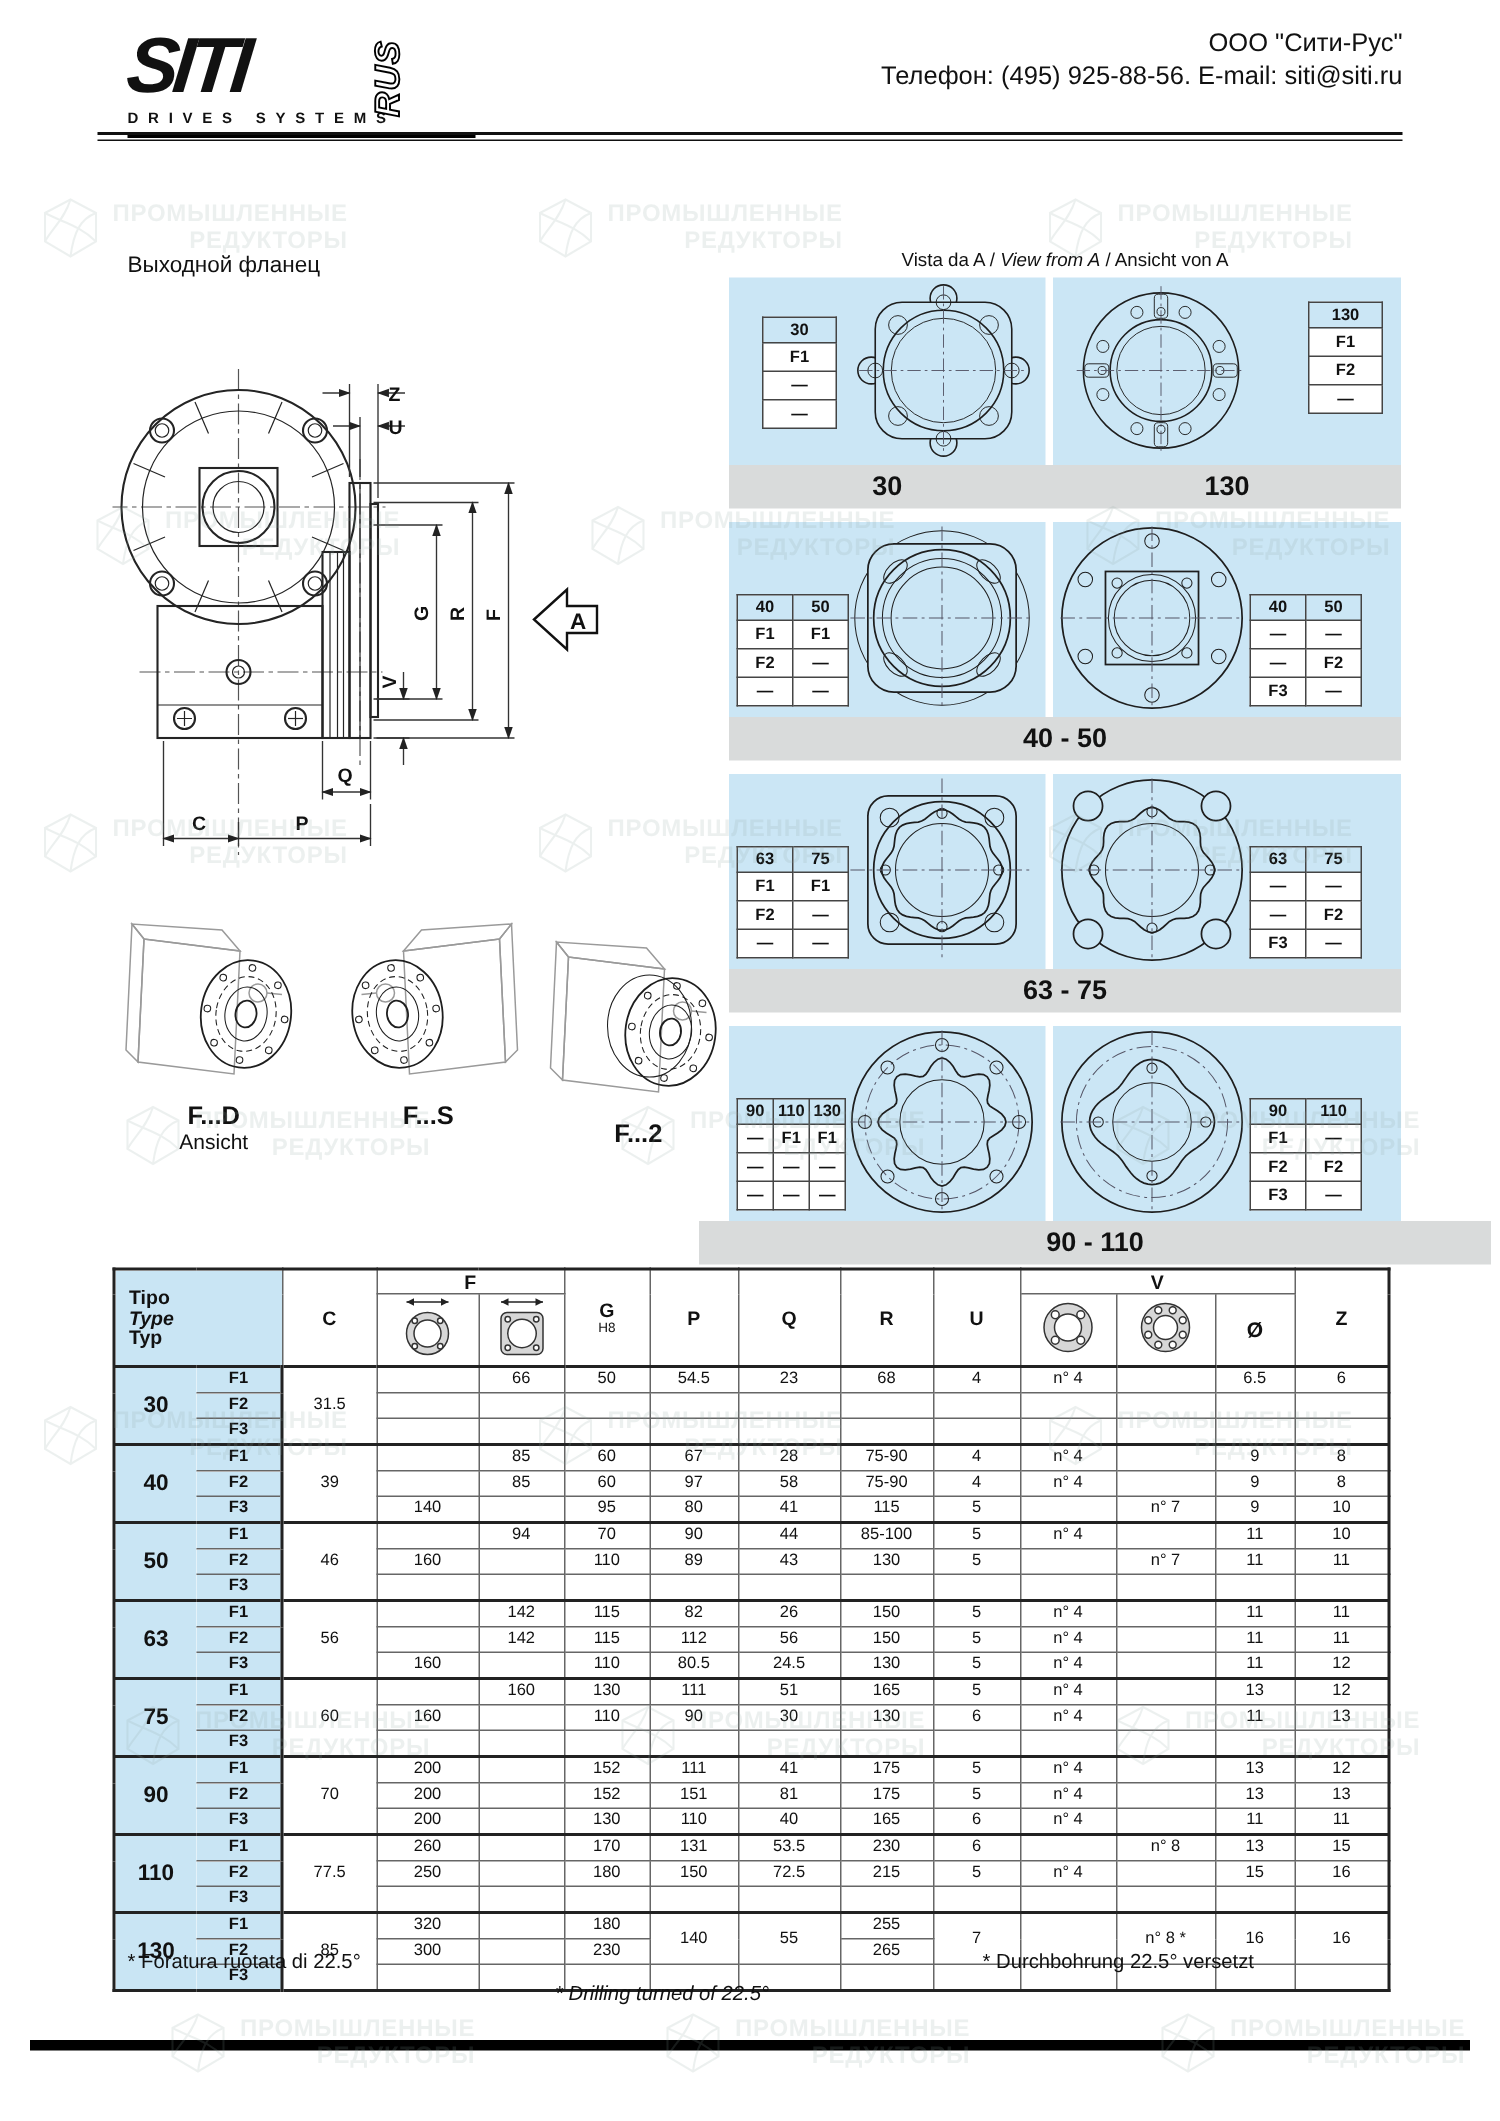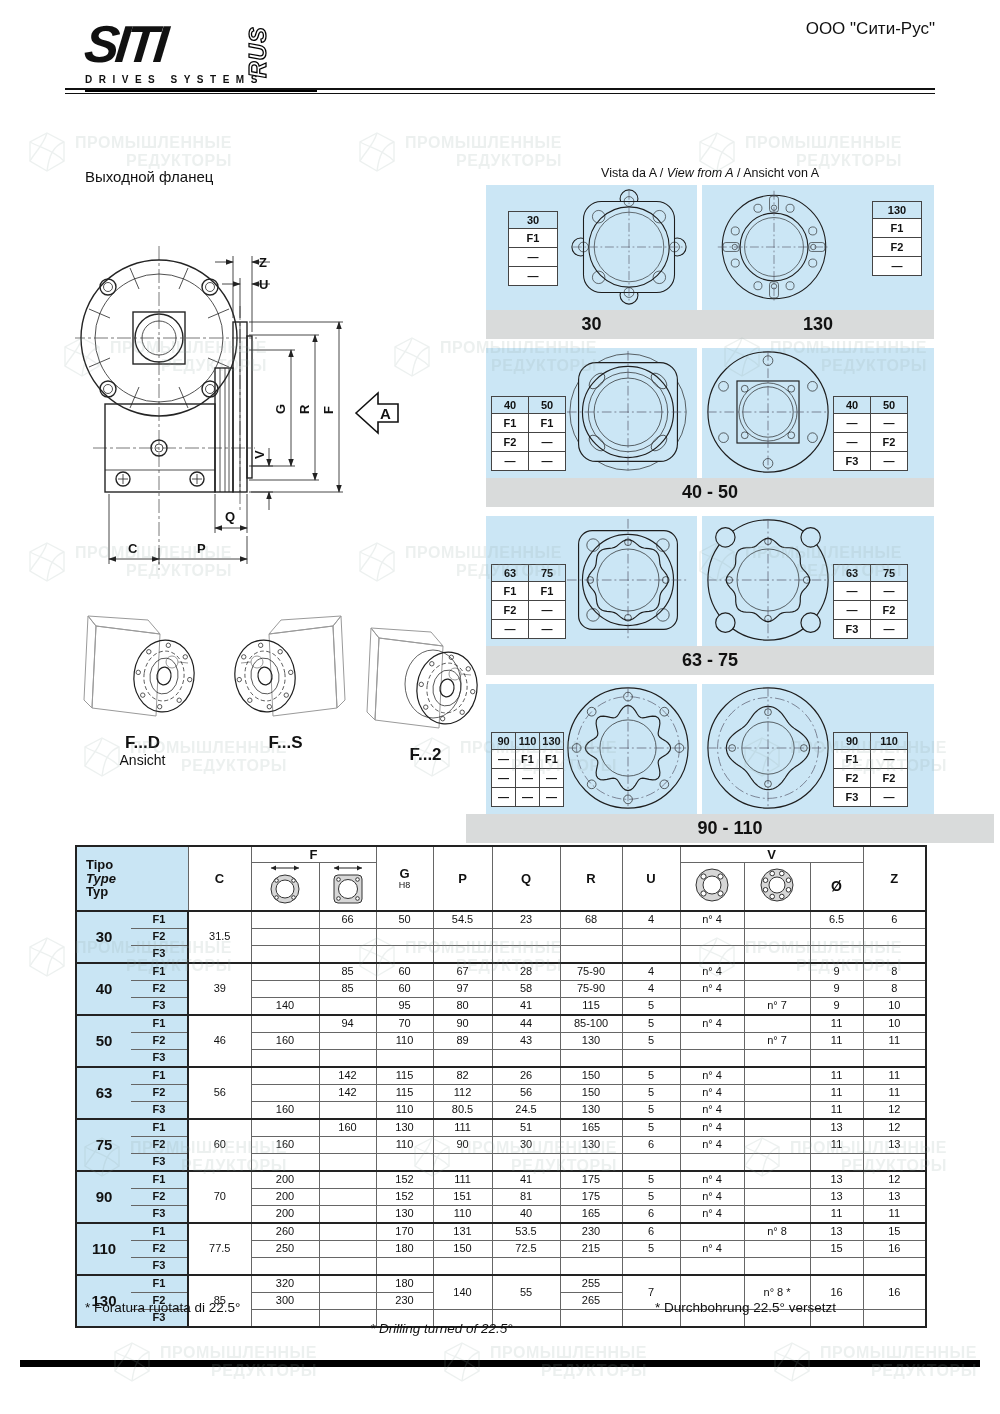--- a/index.html
+++ b/index.html
@@ -81,20 +81,21 @@
   <div class="logo">
     <div class="logo-main">
       <span class="logo-siti">SITI</span>
       <span class="logo-rus">RUS</span>
     </div>
     <div class="logo-sub">DRIVES SYSTEMS</div>
     <div class="logo-bar"></div>
   </div>
   <div class="hright">
     <div>ООО "Сити-Рус"</div>
+    <div>Телефон: (495) 925-88-56. E-mail: siti@siti.ru</div>
   </div>
   <div class="hrule"></div>
 
   <div class="drawlabel">Выходной фланец</div>
   <svg class="mainsvg" width="340" height="360" viewBox="0 0 340 360">
     <defs>
       <marker id="ar" viewBox="0 0 10 10" refX="9" refY="5" markerWidth="9" markerHeight="9" orient="auto-start-reverse">
         <path d="M0 1.5 L10 5 L0 8.5 z" fill="#222"></path>
       </marker>
     </defs>

